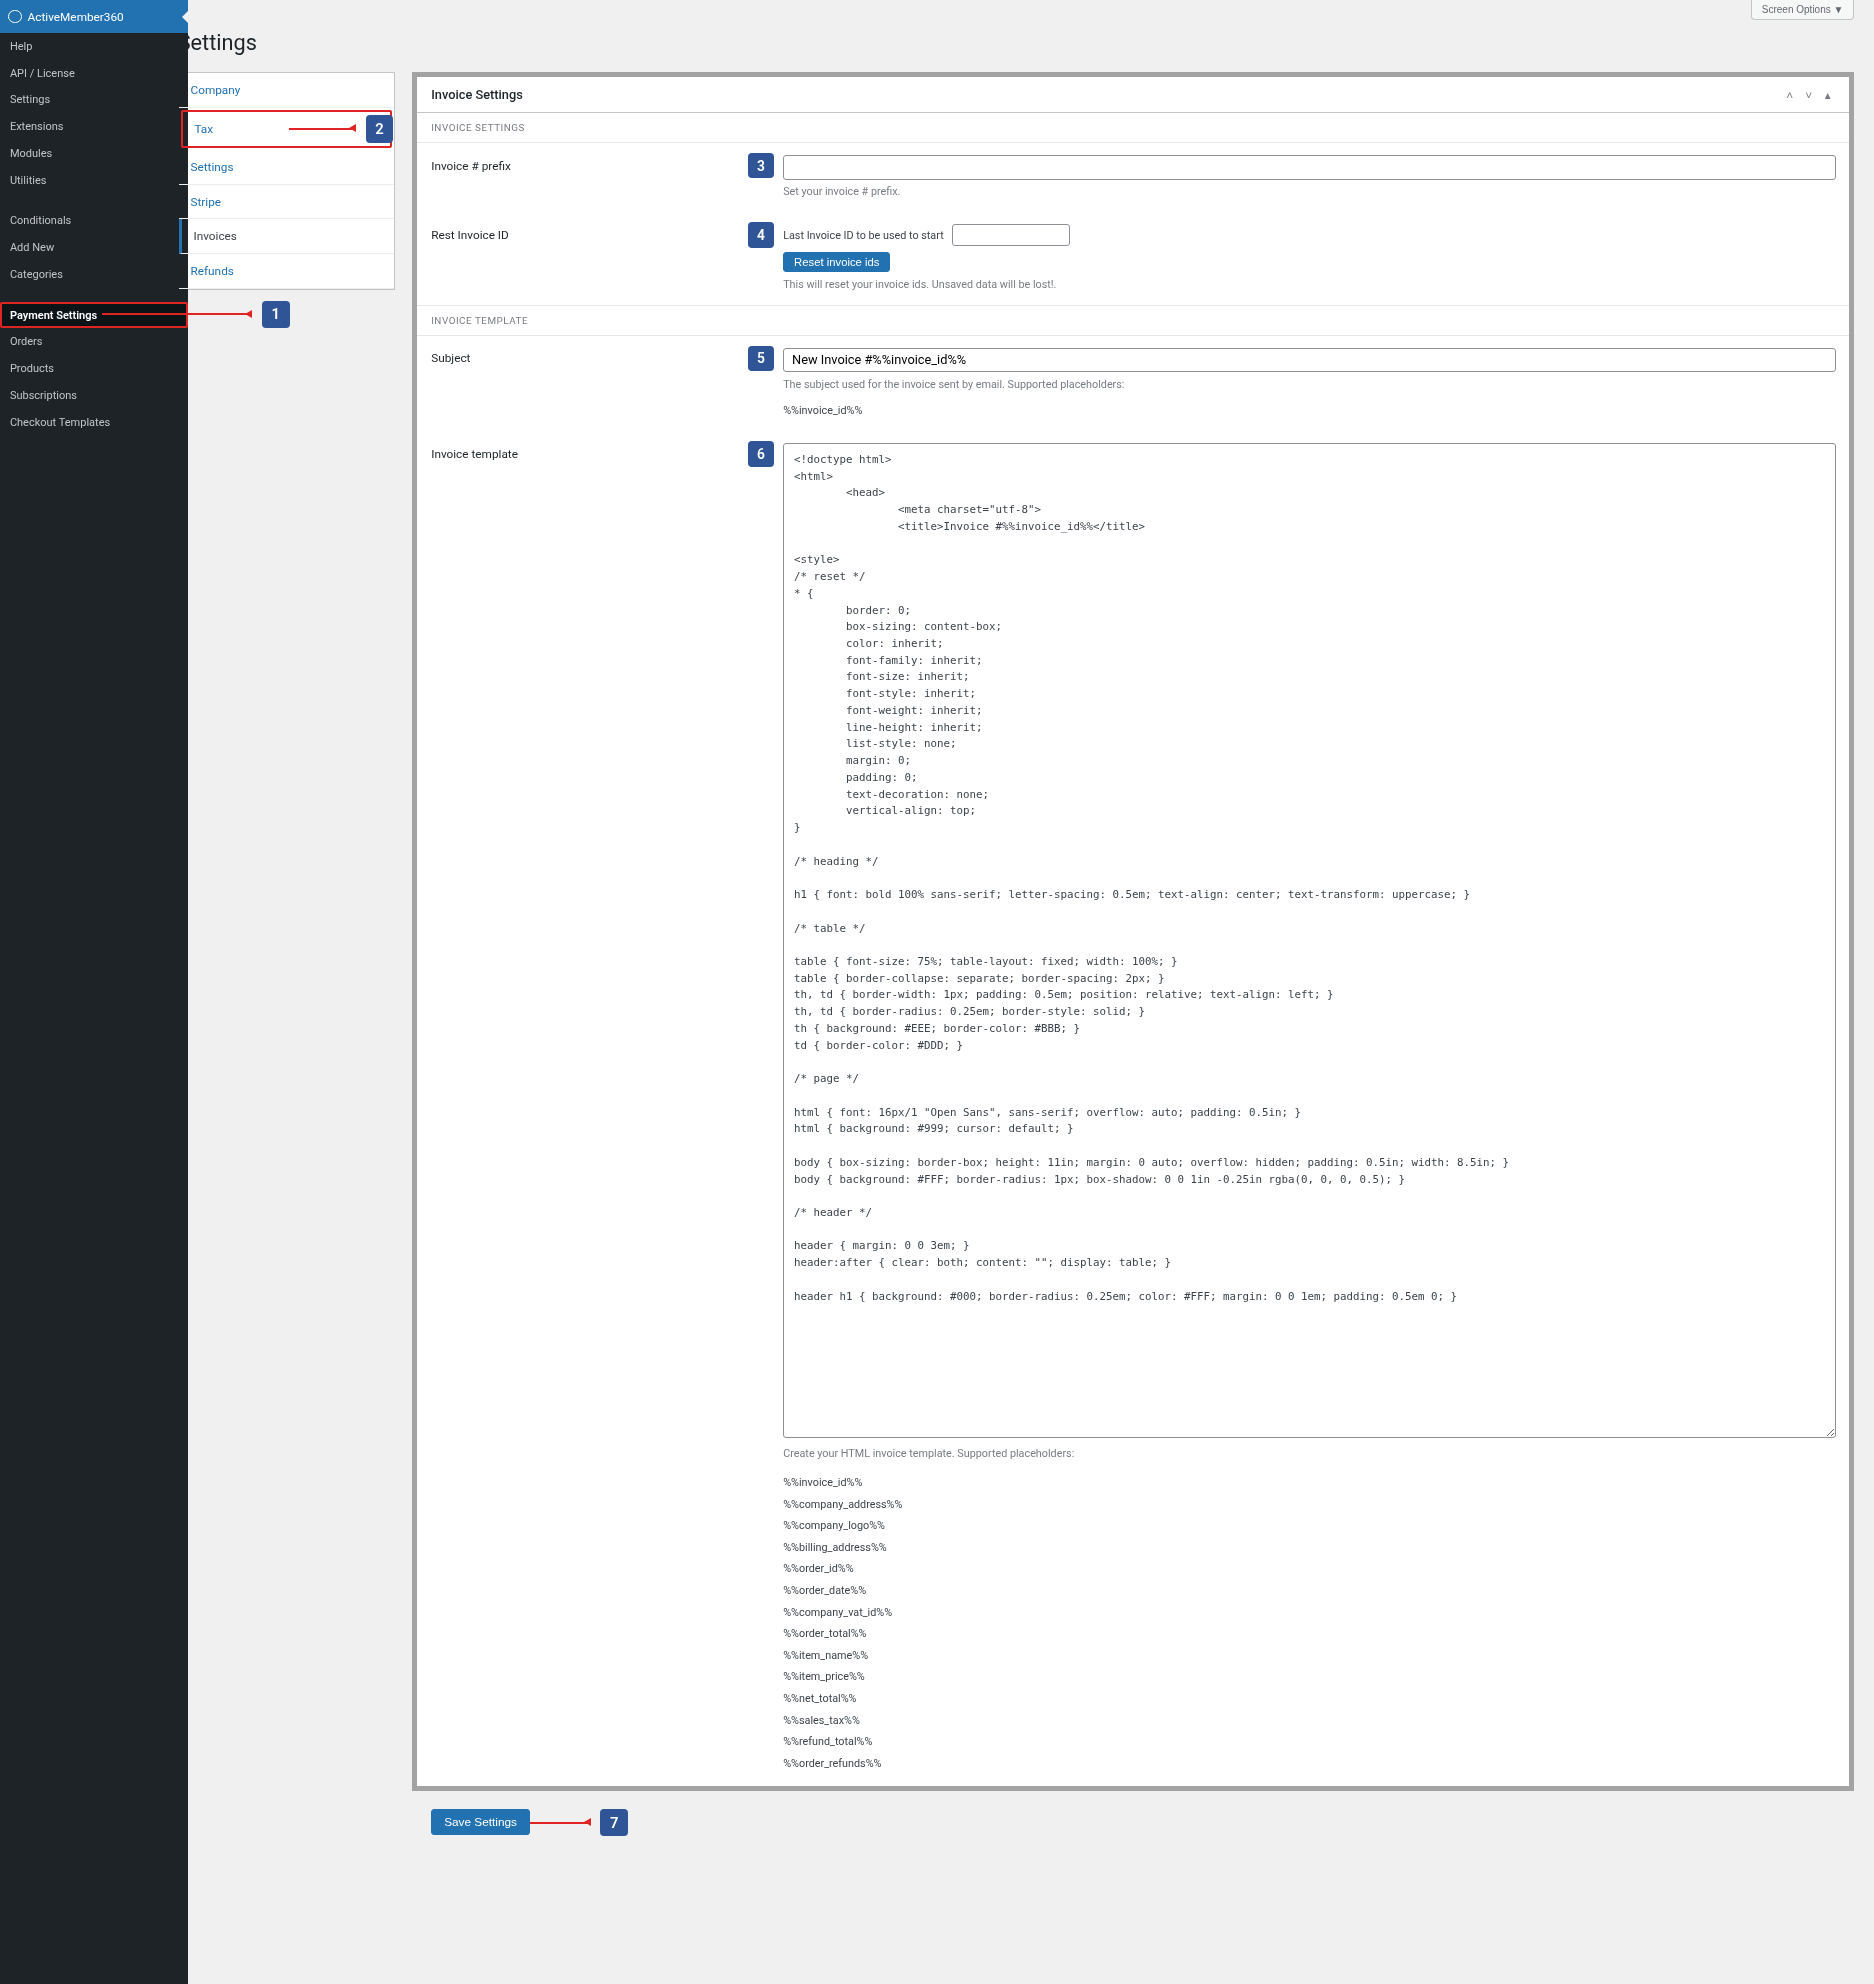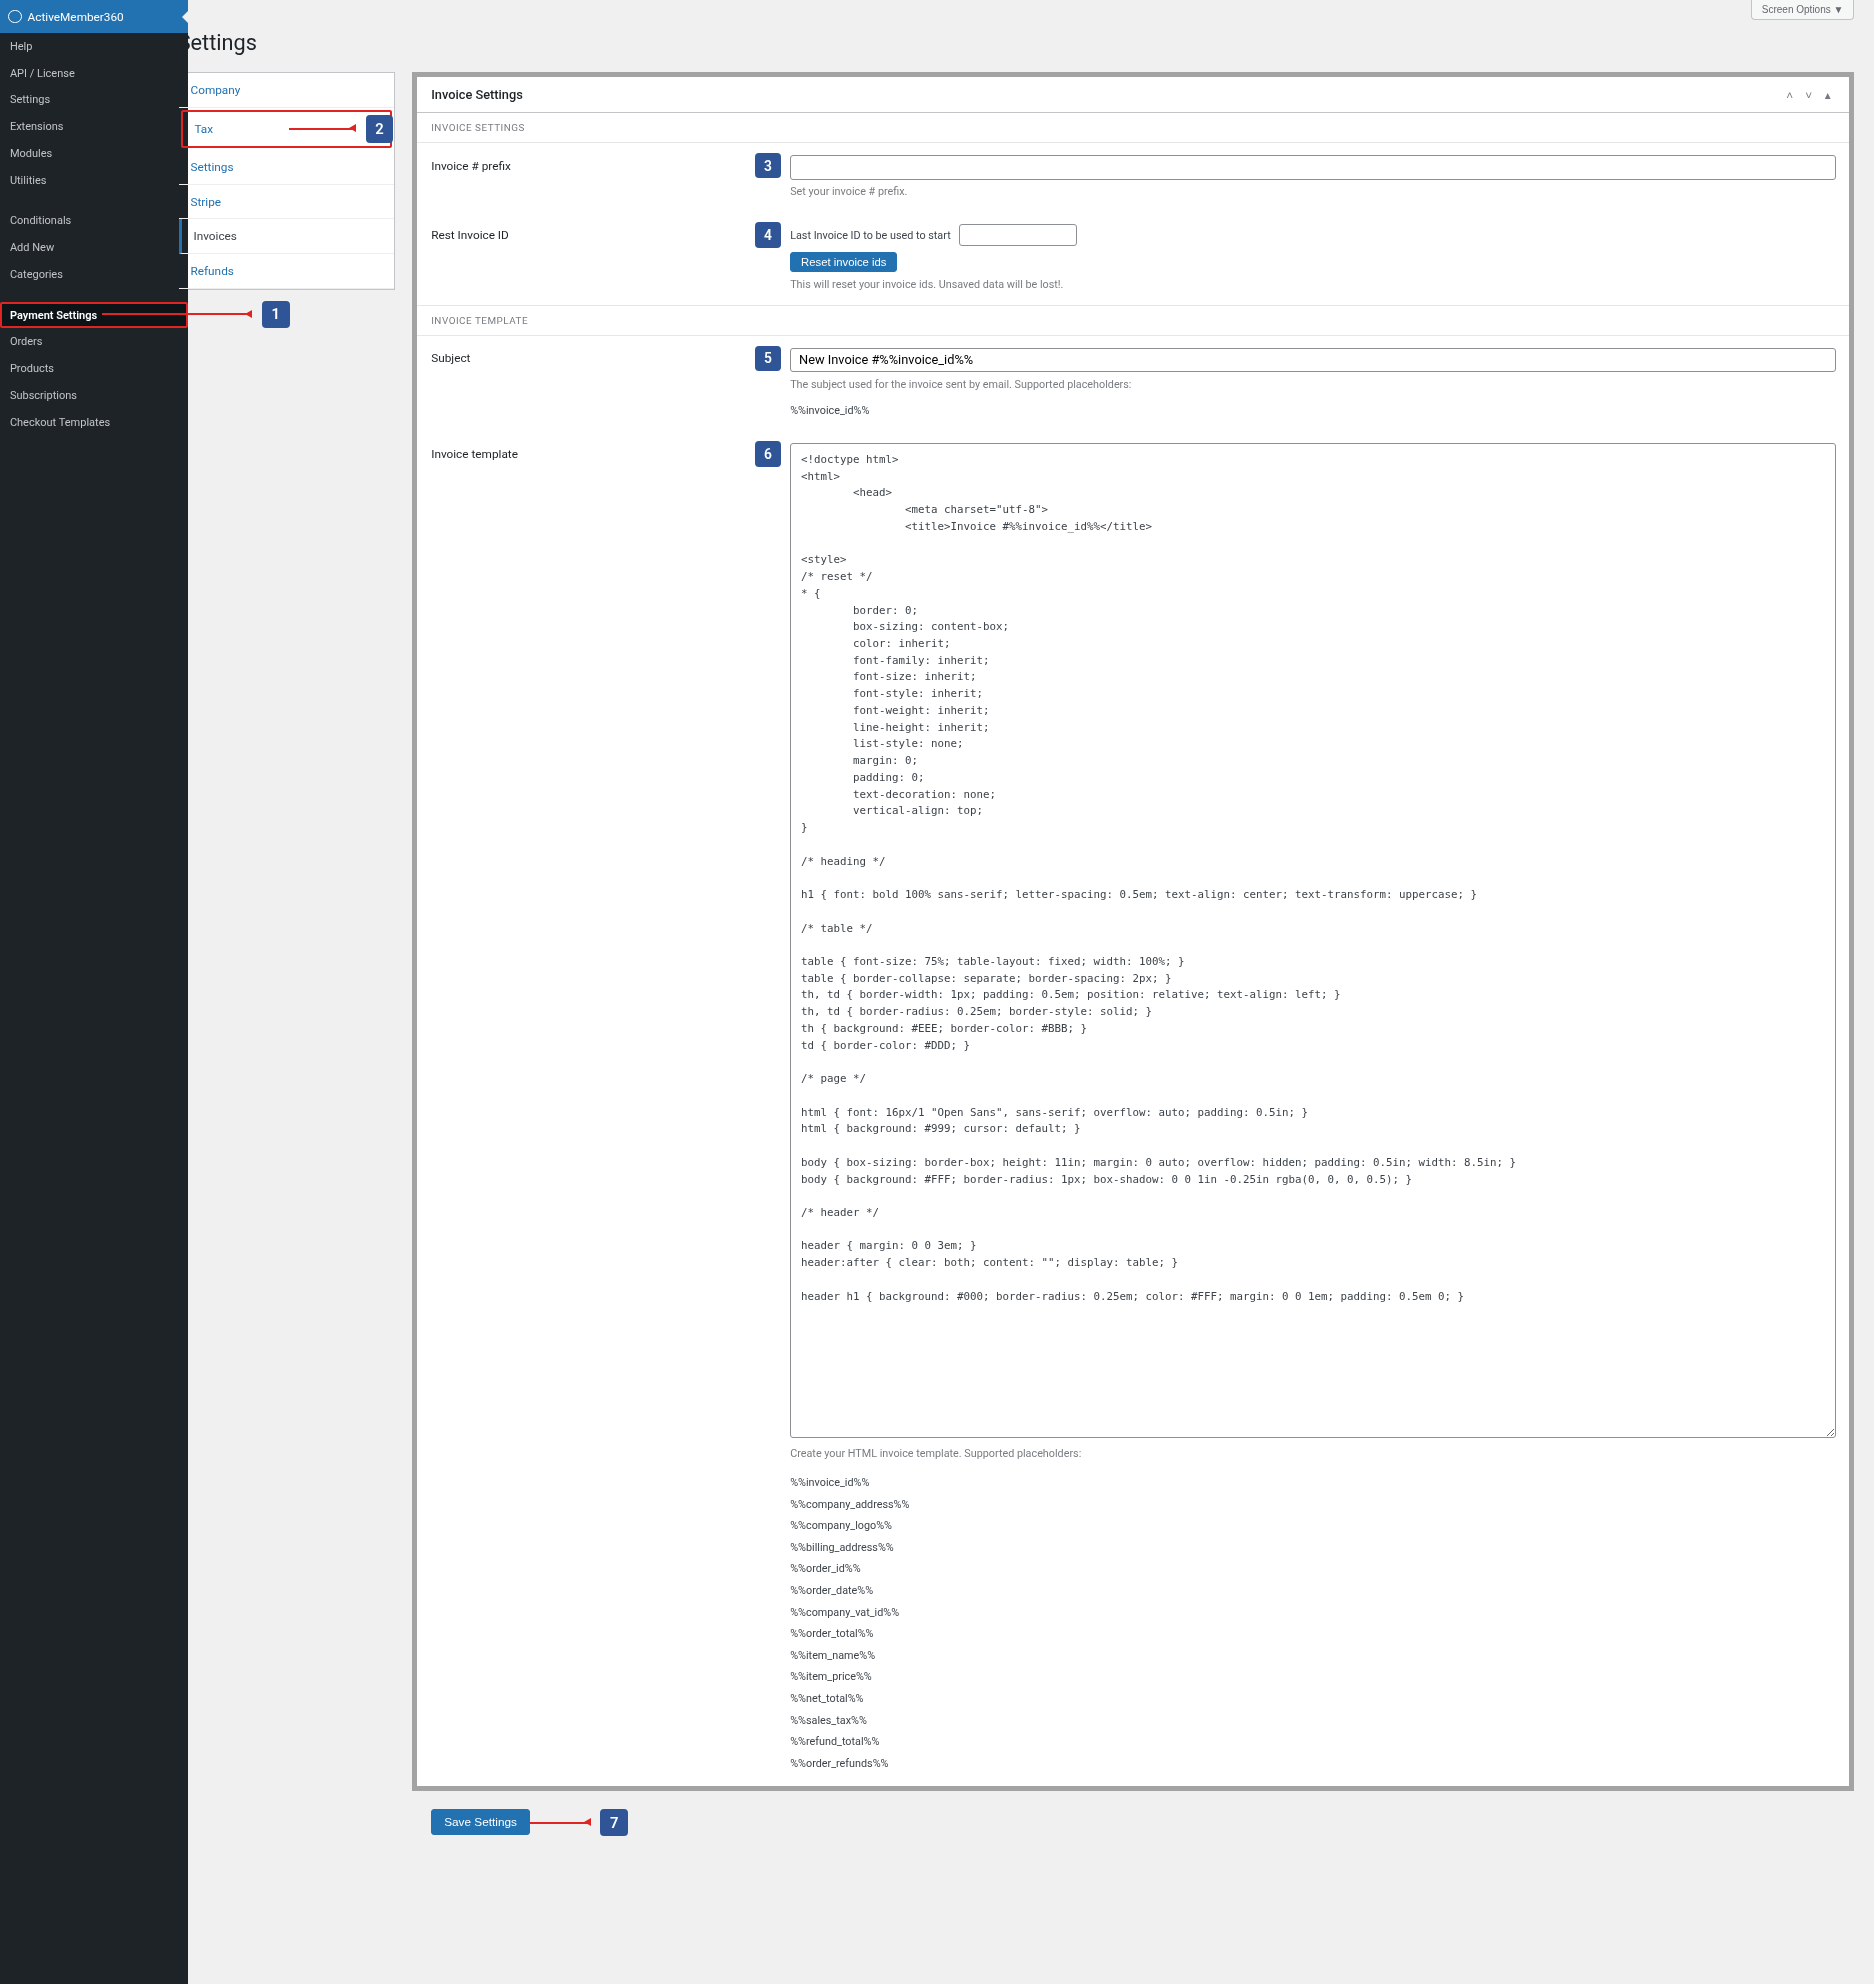--- a/index.html
+++ b/index.html
@@ -30,21 +30,21 @@
   .tab-item.tax-highlight { margin: 2px; border: 2px solid #e02424; border-radius: 2px; }
   
   
   .content-col { flex: 1; }
   .panel { background: #fff; border: 5px solid #a3a3a3; }
   .panel-head { display: flex; align-items: center; justify-content: space-between; padding: 9.9px 13.8px; border-bottom: 1px solid #c3c4c7; }
   .panel-head .title { font-size: 12.8px; font-weight: 500; color: #1d2327; }
   .panel-head .ctrls span { display: inline-block; width: 15.8px; text-align: center; color: #787c82; cursor: pointer; font-size: 11.8px; }
   .section-band { padding: 8.9px 13.8px; font-size: 9.9px; letter-spacing: 0.5px; color: #787c82; border-bottom: 1px solid #e6e6e6; background: #fff; }
   
-  .form-row { display: flex; padding: 11.8px 13.8px; gap: 28px; }
+  .form-row { display: flex; padding: 11.8px 13.8px; gap: 21px; }
   .form-label { width: 296px; font-size: 11.8px; color: #1d2327; padding-top: 3.9px; }
   .form-field { flex: 1; position: relative; }
   
   .num-badge { position: absolute; left: -35px; top: -2px; width: 25.6px; height: 25.6px; background: #2f5597; color: #fff; display: flex; align-items: center; justify-content: center; font-size: 13.8px; font-weight: 600; border-radius: 3.9px; }
   .form-field.shift { margin-left: 35px; }
   
   input[type=text], textarea { width: 100%; border: 1px solid #8c8f94; border-radius: 3px; padding: 3.9px 7.9px; font-size: 12.8px; font-family: inherit; background: #fff; }
   input[type=number] { border: 1px solid #8c8f94; border-radius: 3px; padding: 3px 5.9px; font-size: 11.8px; width: 118px; }
   .help-text { font-size: 10.8px; color: #787c82; margin-top: 4.9px; line-height: 1.5; }
   

